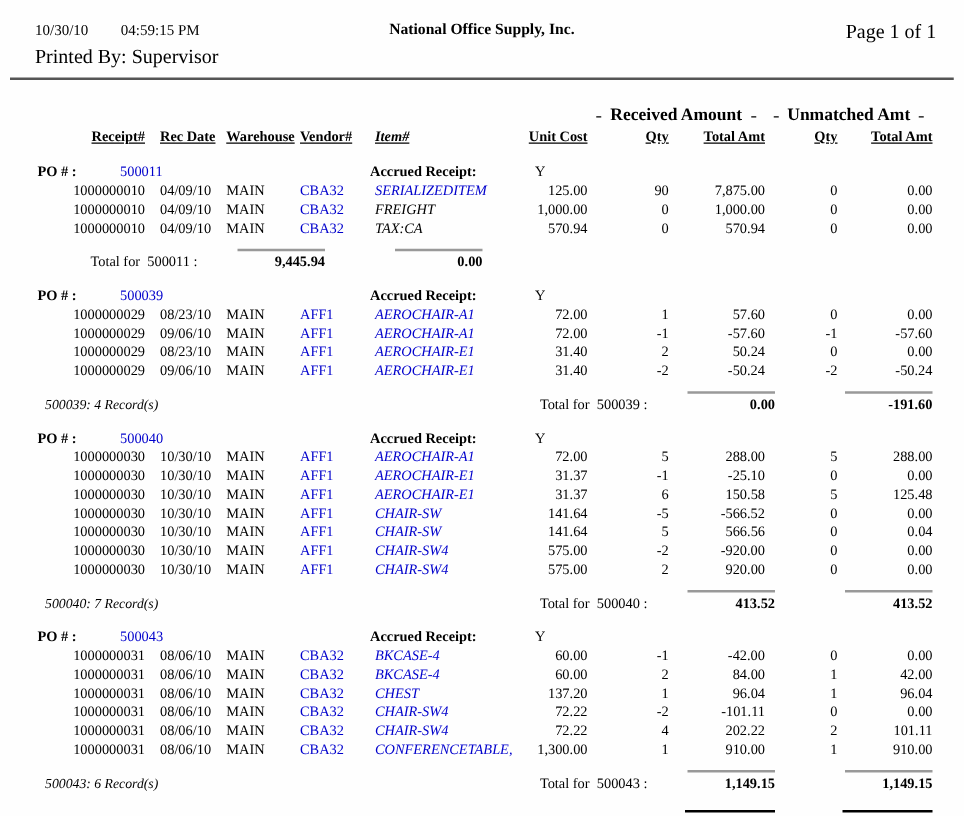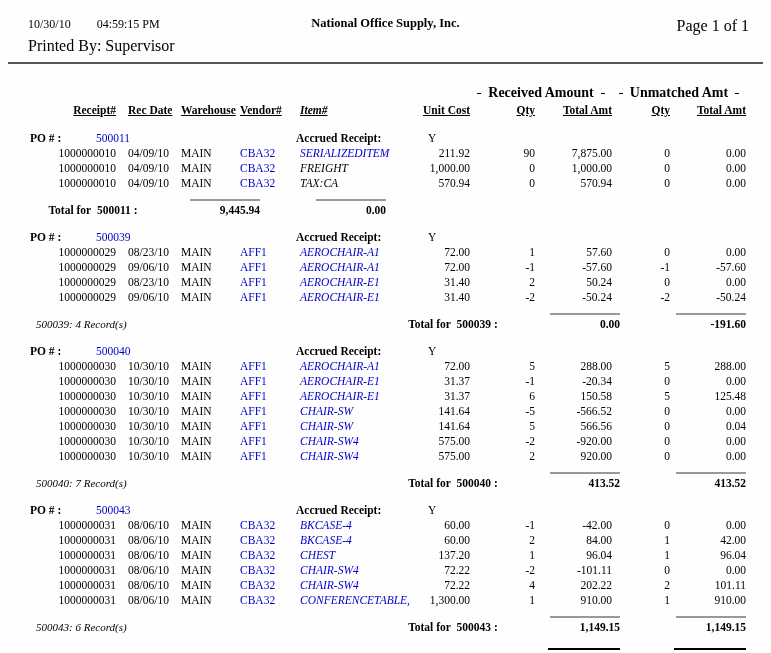--- a/index.html
+++ b/index.html
@@ -42,21 +42,21 @@
   .col-hdr-row > div { text-decoration:underline; }
 
   .po-row { position:relative; height:16px; line-height:16px; margin-top:12px; }
   .po-label   { position:absolute; left:2px;   font-weight:bold; }
   .po-number  { position:absolute; left:68px;  }
   .po-accrued { position:absolute; left:268px; font-weight:bold; }
   .po-accrued-val { position:absolute; left:400px; }
 
   .total-row { display:flex; margin-top:4px; height:22px; align-items:flex-end; line-height:14px; }
   .rc        { flex:0 0 360px; padding-left:8px; font-style:italic; font-size:11px; }
-  .t-label   { flex:0 0 130px; text-align:center; font-weight:bold; }
+  .t-label   { flex:0 0 130px; text-align:right; font-weight:normal; }
   .t-amt1    { flex:0 0 102px; text-align:right; }
   .t-amt2    { flex:0 0 126px; text-align:right; }
   .overline  { display:inline-block; min-width:70px; text-align:right; font-weight:bold;
                border-top:2px solid #999; padding-top:2px; }
 
   .report-total-row { display:flex; margin-top:14px; align-items:flex-start; line-height:15px; }
   .rc-report { flex:0 0 360px; padding-left:8px; font-style:italic; font-size:11px; padding-top:4px; }
   .rt-label  { flex:0 0 132px; text-align:right; font-weight:bold; font-size:12px; padding-top:4px; }
   .rt-amt1   { flex:0 0 100px; text-align:right; }
   .rt-amt2   { flex:0 0 126px; text-align:right; }
@@ -104,21 +104,21 @@
         <span class="po-number blue">500011</span>
         <span class="po-accrued">Accrued Receipt:</span>
         <span class="po-accrued-val">Y</span>
       </div>
       <div class="grid-row">
         <div class="c-receipt">1000000010</div>
         <div class="c-date">04/09/10</div>
         <div class="c-wh">MAIN</div>
         <div class="c-vendor blue">CBA32</div>
         <div class="c-item blue">SERIALIZEDITEM</div>
-        <div class="c-cost">211.92</div>
+        <div class="c-cost">125.00</div>
         <div class="c-qty">90</div>
         <div class="c-tamt">7,875.00</div>
         <div class="c-qty2">0</div>
         <div class="c-tamt2">0.00</div>
       </div>
       <div class="grid-row">
         <div class="c-receipt">1000000010</div>
         <div class="c-date">04/09/10</div>
         <div class="c-wh">MAIN</div>
         <div class="c-vendor blue">CBA32</div>
@@ -225,21 +225,21 @@
         <div class="c-tamt2">288.00</div>
       </div>
       <div class="grid-row">
         <div class="c-receipt">1000000030</div>
         <div class="c-date">10/30/10</div>
         <div class="c-wh">MAIN</div>
         <div class="c-vendor blue">AFF1</div>
         <div class="c-item blue">AEROCHAIR-E1</div>
         <div class="c-cost">31.37</div>
         <div class="c-qty">-1</div>
-        <div class="c-tamt">-20.34</div>
+        <div class="c-tamt">-25.10</div>
         <div class="c-qty2">0</div>
         <div class="c-tamt2">0.00</div>
       </div>
       <div class="grid-row">
         <div class="c-receipt">1000000030</div>
         <div class="c-date">10/30/10</div>
         <div class="c-wh">MAIN</div>
         <div class="c-vendor blue">AFF1</div>
         <div class="c-item blue">AEROCHAIR-E1</div>
         <div class="c-cost">31.37</div>

